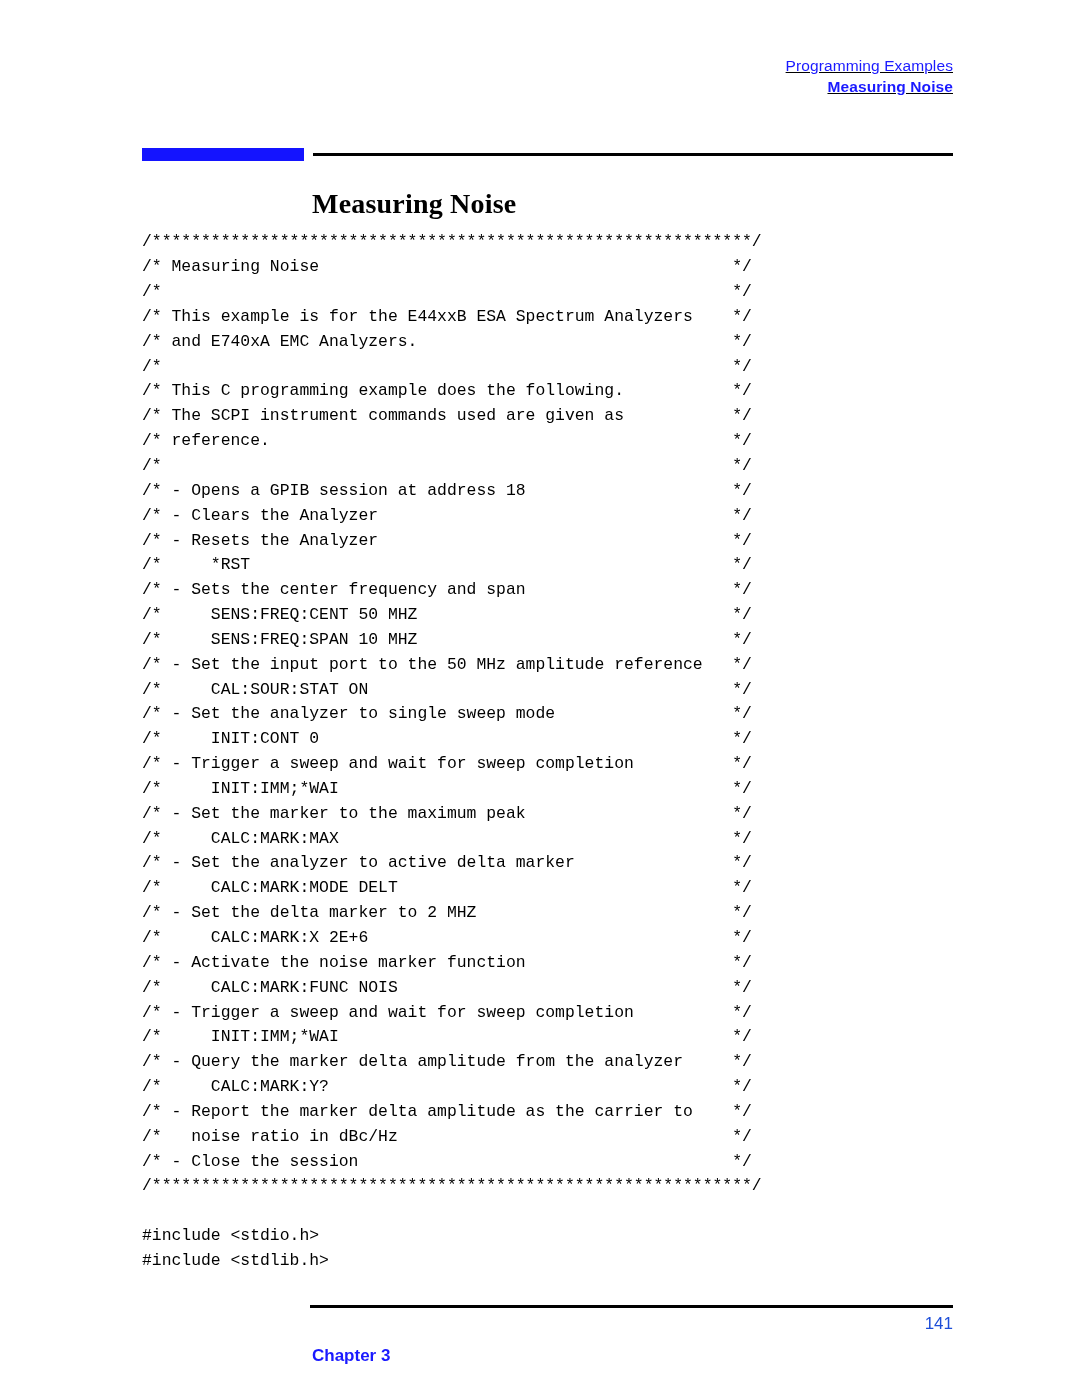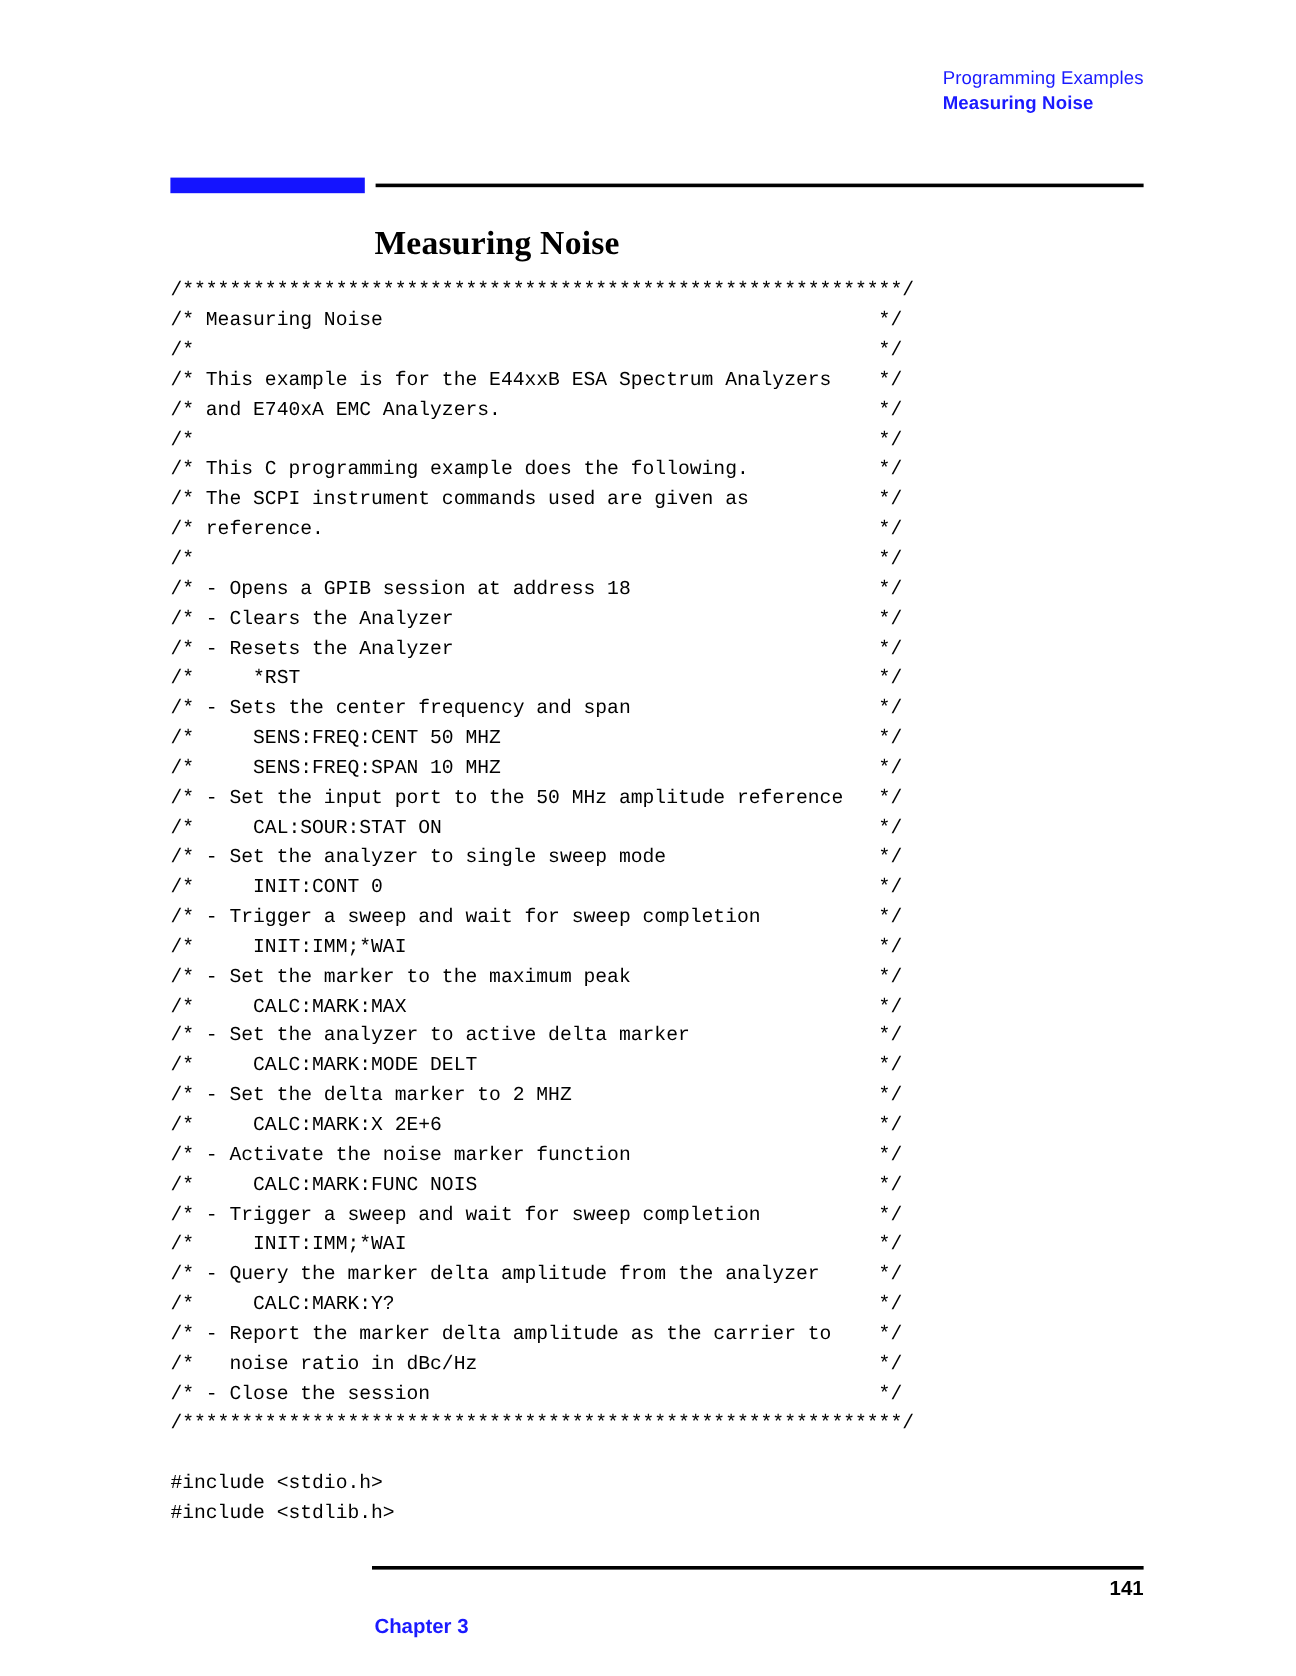--- a/index.html
+++ b/index.html
@@ -15,21 +15,23 @@
     background: #ffffff;
     overflow: hidden;
     font-family: "Liberation Sans", sans-serif;
   }
 
   
   .running-header {
     position: absolute;
     top: 56px;
     right: 127px;
+    text-align: right;
     line-height: 1.35;
+    text-decoration: underline;
   }
   .running-header .hdr-line1 {
     display: block;
     font-family: "Liberation Sans", sans-serif;
     font-size: 15.5px;
     font-weight: 400;
     color: #1a1aff;
     letter-spacing: 0.1px;
   }
   .running-header .hdr-line2 {
@@ -117,22 +119,22 @@
     color: #1a1aff;
     white-space: pre;
     margin-top: 32px;
   }
   .footer-page {
     position: absolute;
     right: 127px;
     top: 1314px;
     font-family: "Liberation Sans", sans-serif;
     font-size: 17px;
-    font-weight: 700;
-    color: #000000;
+    font-weight: 400;
+    color: #1d4ed8;
     white-space: pre;
   }
 </style>
 </head>
 <body>
 
 <div class="page">
 
   <div class="running-header">
     <span class="hdr-line1">Programming Examples</span>

